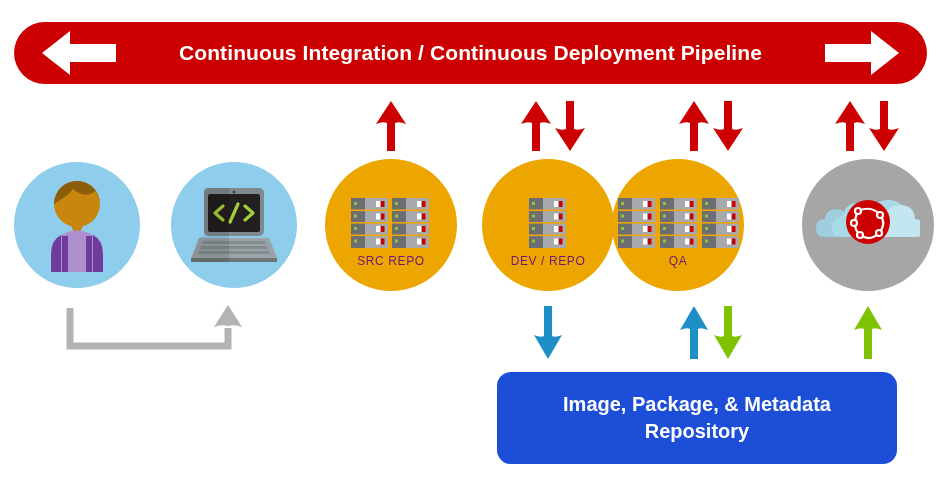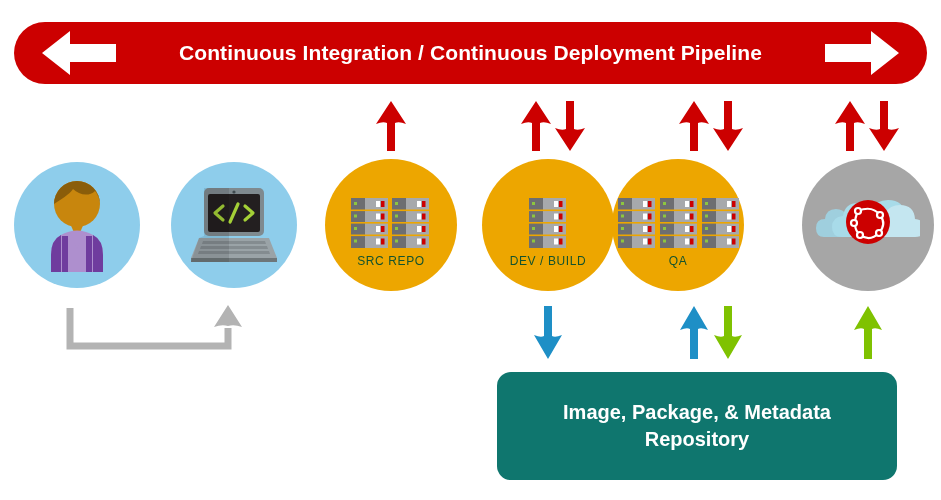--- a/index.html
+++ b/index.html
@@ -37,34 +37,34 @@
   .node{
     position:absolute;
     border-radius:50%;
     display:flex;flex-direction:column;
     align-items:center;justify-content:flex-start;
   }
   .node-label{
     position:absolute;
     left:0;right:0;
     text-align:center;
-    color:#14532d;
+    color:#701a75;
     font-size:12px;
     letter-spacing:.6px;
     line-height:15px;
     pointer-events:none;
   }
   .node-icon{position:absolute;}
 
   
   .repo-box{
     position:absolute;
     left:497px; top:372px;
-    width:400px; height:108px;
-    background:#0f766e;
+    width:400px; height:92px;
+    background:#1d4ed8;
     border-radius:14px;
     display:flex;align-items:center;justify-content:center;
   }
   .repo-text{
     color:#ffffff;
     font-size:20px;
     font-weight:bold;
     text-align:center;
     line-height:27px;
     white-space:pre-line;
@@ -240,21 +240,21 @@
         <rect x="25" y="3" width="4" height="6" fill="#ffffff"></rect>
         <rect x="30" y="3" width="3.5" height="6" fill="#cc0000"></rect>
         <rect x="25" y="15.5" width="4" height="6" fill="#ffffff"></rect>
         <rect x="30" y="15.5" width="3.5" height="6" fill="#cc0000"></rect>
         <rect x="25" y="28" width="4" height="6" fill="#ffffff"></rect>
         <rect x="30" y="28" width="3.5" height="6" fill="#cc0000"></rect>
         <rect x="25" y="40.5" width="4" height="6" fill="#ffffff"></rect>
         <rect x="30" y="40.5" width="3.5" height="6" fill="#cc0000"></rect>
       </g>
     </svg>
-    <div class="node-label" style="top:95px">DEV / BUILD</div>
+    <div class="node-label" style="top:95px">DEV / REPO</div>
   </div>
 
   <div class="node" style="left:612px;top:159px;width:132px;height:132px;background:#eda600;">
     <svg class="node-icon" style="left:6px;top:39px" width="121" height="50" viewBox="0 0 121 50">
       <g>
         <g transform="translate(0,0)">
           <rect x="0" y="0" width="37" height="50" fill="#a7a9ac"></rect>
           <rect x="0" y="0" width="14" height="50" fill="#6d6e71"></rect>
           <g fill="#eda600">
             <rect x="0" y="11.5" width="37" height="1.6"></rect>

